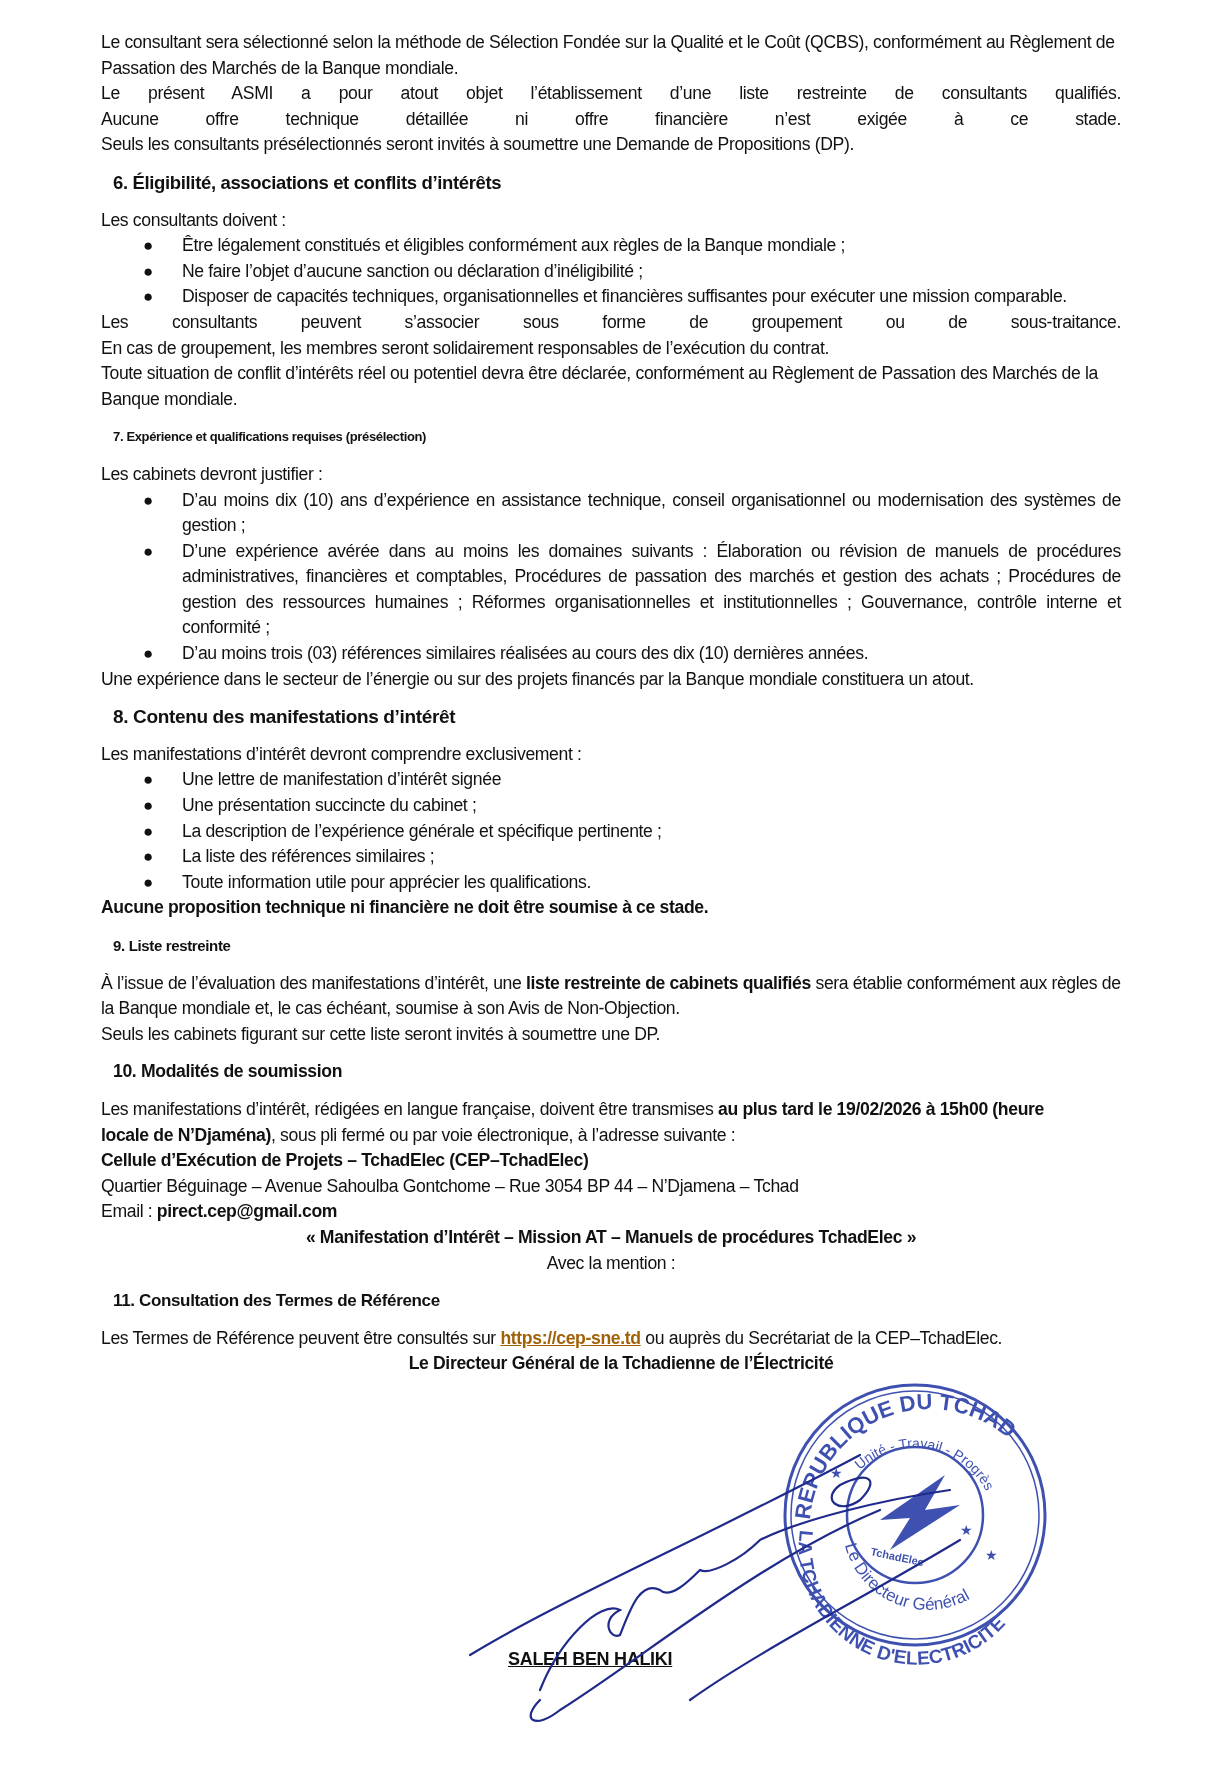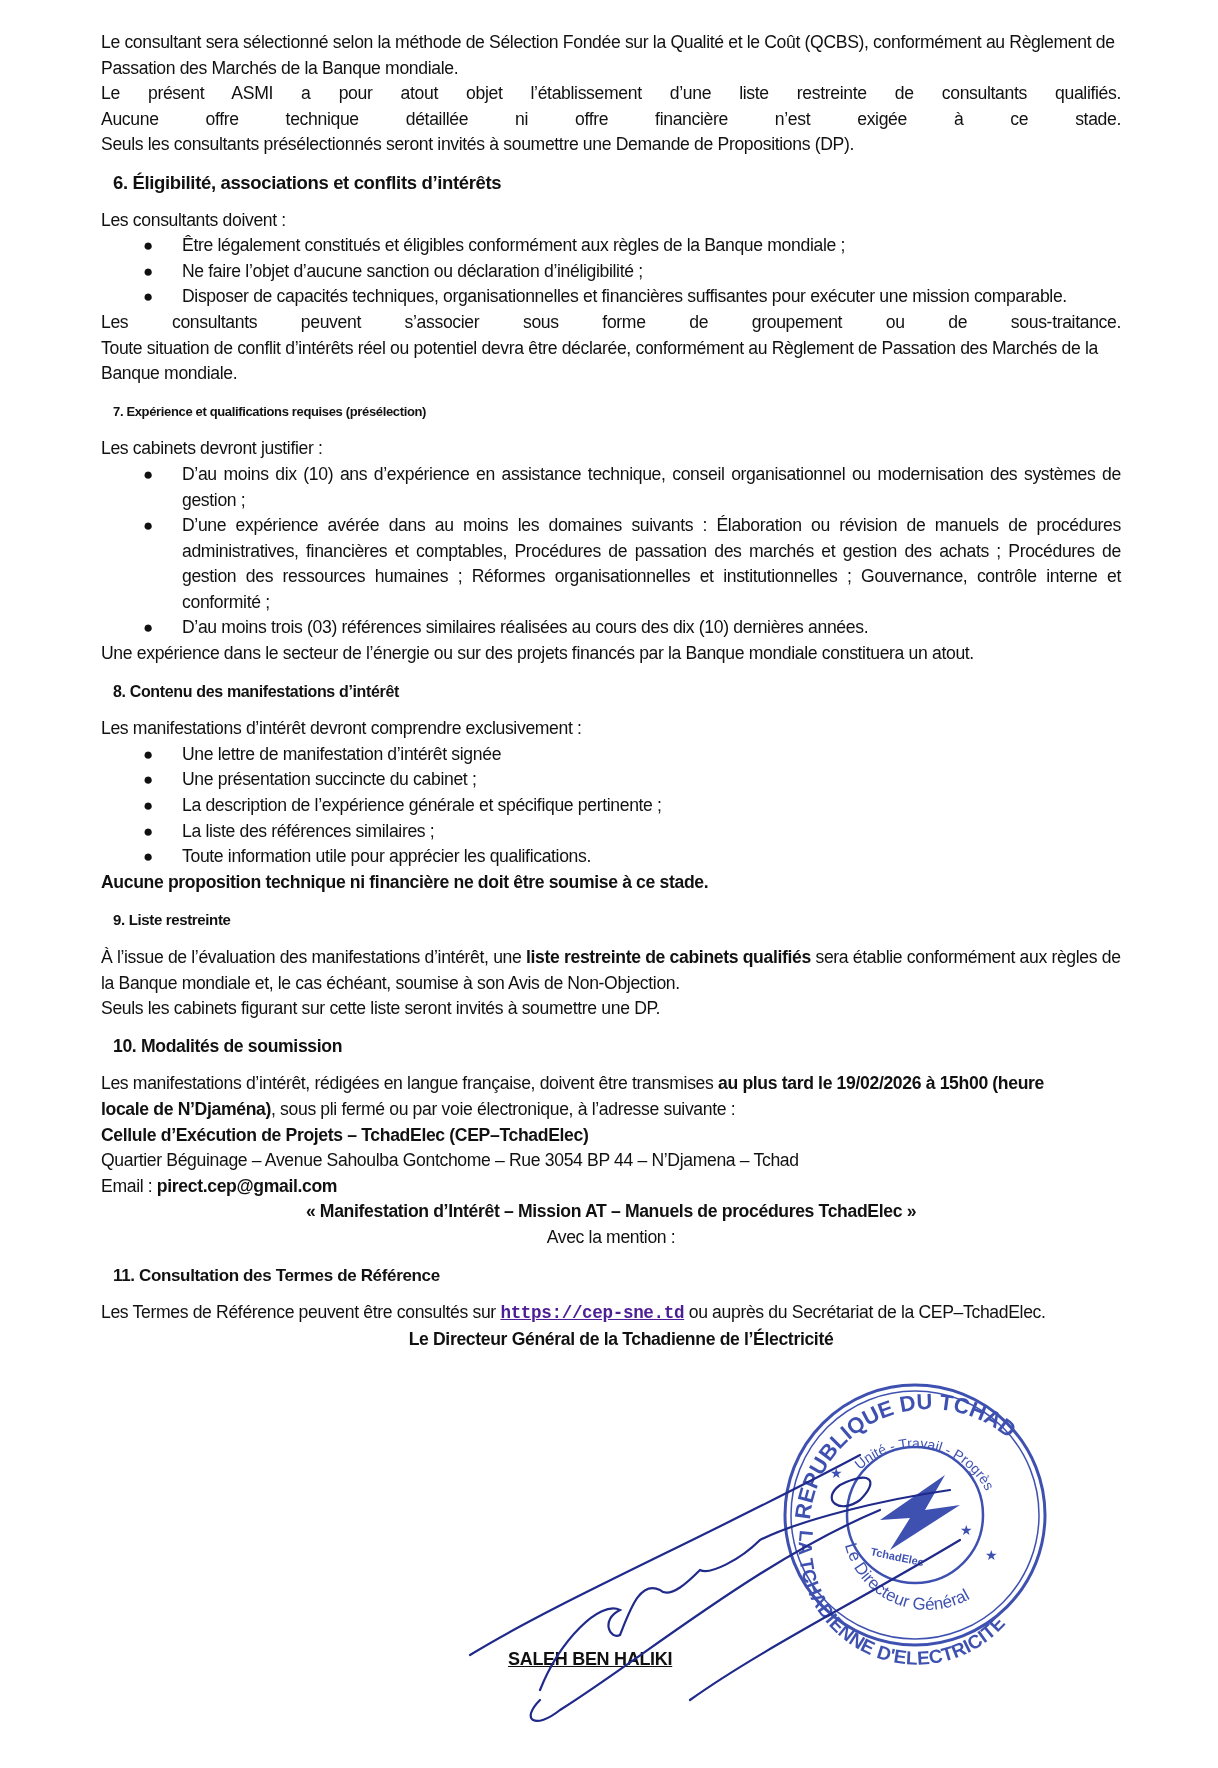--- a/index.html
+++ b/index.html
@@ -15,21 +15,21 @@
   p { margin: 0; }
   .justify { text-align: justify; text-align-last: justify; }
   .h { font-weight: bold; margin: 12px; }
   .b { font-weight: bold; }
   ul { margin: 0; padding: 0; list-style: none; }
   ul li { position: relative; padding-left: 81px; }
   ul li .bullet {
     position: absolute; left: 42px; top: 0; font-size: 17px;
   }
   .center { text-align: center; }
-  a.link { color: #4c1d95; text-decoration: underline; font-weight: bold; font-family: Liberation Mono, monospace; }
+  a.link { color: #a16207; text-decoration: underline; font-weight: bold; }
   .sig-title { text-align: center; font-weight: bold; margin-top: 0; padding-left: 20px; }
   .signer {
     position: absolute; left: 508px; top: 1649px; font-weight: bold; font-size: 18px;
     text-decoration: underline; font-family: "Liberation Sans", sans-serif; letter-spacing: -0.3px;
   }
   svg.overlay { position: absolute; left: 0; top: 0; pointer-events: none; }
 </style>
 </head>
 <body>
 
@@ -42,32 +42,33 @@
     <p>Seuls les consultants présélectionnés seront invités à soumettre une Demande de Propositions (DP).</p>
 
     <h2 class="h" style="font-size:18.5px;">6. Éligibilité, associations et conflits d’intérêts</h2>
     <p>Les consultants doivent :</p>
     <ul>
       <li><span class="bullet">●</span><span>Être légalement constitués et éligibles conformément aux règles de la Banque mondiale ;</span></li>
       <li><span class="bullet">●</span><span>Ne faire l’objet d’aucune sanction ou déclaration d’inéligibilité ;</span></li>
       <li><span class="bullet">●</span><span>Disposer de capacités techniques, organisationnelles et financières suffisantes pour exécuter une mission comparable.</span></li>
     </ul>
     <p class="justify">Les consultants peuvent s’associer sous forme de groupement ou de sous-traitance.</p>
+    <p>En cas de groupement, les membres seront solidairement responsables de l’exécution du contrat.</p>
     <p>Toute situation de conflit d’intérêts réel ou potentiel devra être déclarée, conformément au Règlement de Passation des Marchés de la Banque mondiale.</p>
 
     <h2 class="h" style="font-size:13px;">7. Expérience et qualifications requises (présélection)</h2>
     <p>Les cabinets devront justifier :</p>
     <ul>
       <li style="text-align:justify;"><span class="bullet">●</span><span>D’au moins dix (10) ans d’expérience en assistance technique, conseil organisationnel ou modernisation des systèmes de gestion ;</span></li>
       <li style="text-align:justify;"><span class="bullet">●</span><span>D’une expérience avérée dans au moins les domaines suivants : Élaboration ou révision de manuels de procédures administratives, financières et comptables,  Procédures de passation des marchés et gestion des achats ; Procédures de gestion des ressources humaines ; Réformes organisationnelles et institutionnelles ; Gouvernance, contrôle interne et conformité ;</span></li>
       <li><span class="bullet">●</span><span>D’au moins trois (03) références similaires réalisées au cours des dix (10) dernières années.</span></li>
     </ul>
     <p>Une expérience dans le secteur de l’énergie ou sur des projets financés par la Banque mondiale constituera un atout.</p>
 
-    <h2 class="h" style="font-size:16px;">8. Contenu des manifestations d’intérêt</h2>
+    <h2 class="h" style="font-size:19px;">8. Contenu des manifestations d’intérêt</h2>
     <p>Les manifestations d’intérêt devront comprendre exclusivement :</p>
     <ul>
       <li><span class="bullet">●</span><span>Une lettre de manifestation d’intérêt signée</span></li>
       <li><span class="bullet">●</span><span>Une présentation succincte du cabinet ;</span></li>
       <li><span class="bullet">●</span><span>La description de l’expérience générale et spécifique pertinente ;</span></li>
       <li><span class="bullet">●</span><span>La liste des références similaires ;</span></li>
       <li><span class="bullet">●</span><span>Toute information utile pour apprécier les qualifications.</span></li>
     </ul>
     <p class="b">Aucune proposition technique ni financière ne doit être soumise à ce stade.</p>
 

